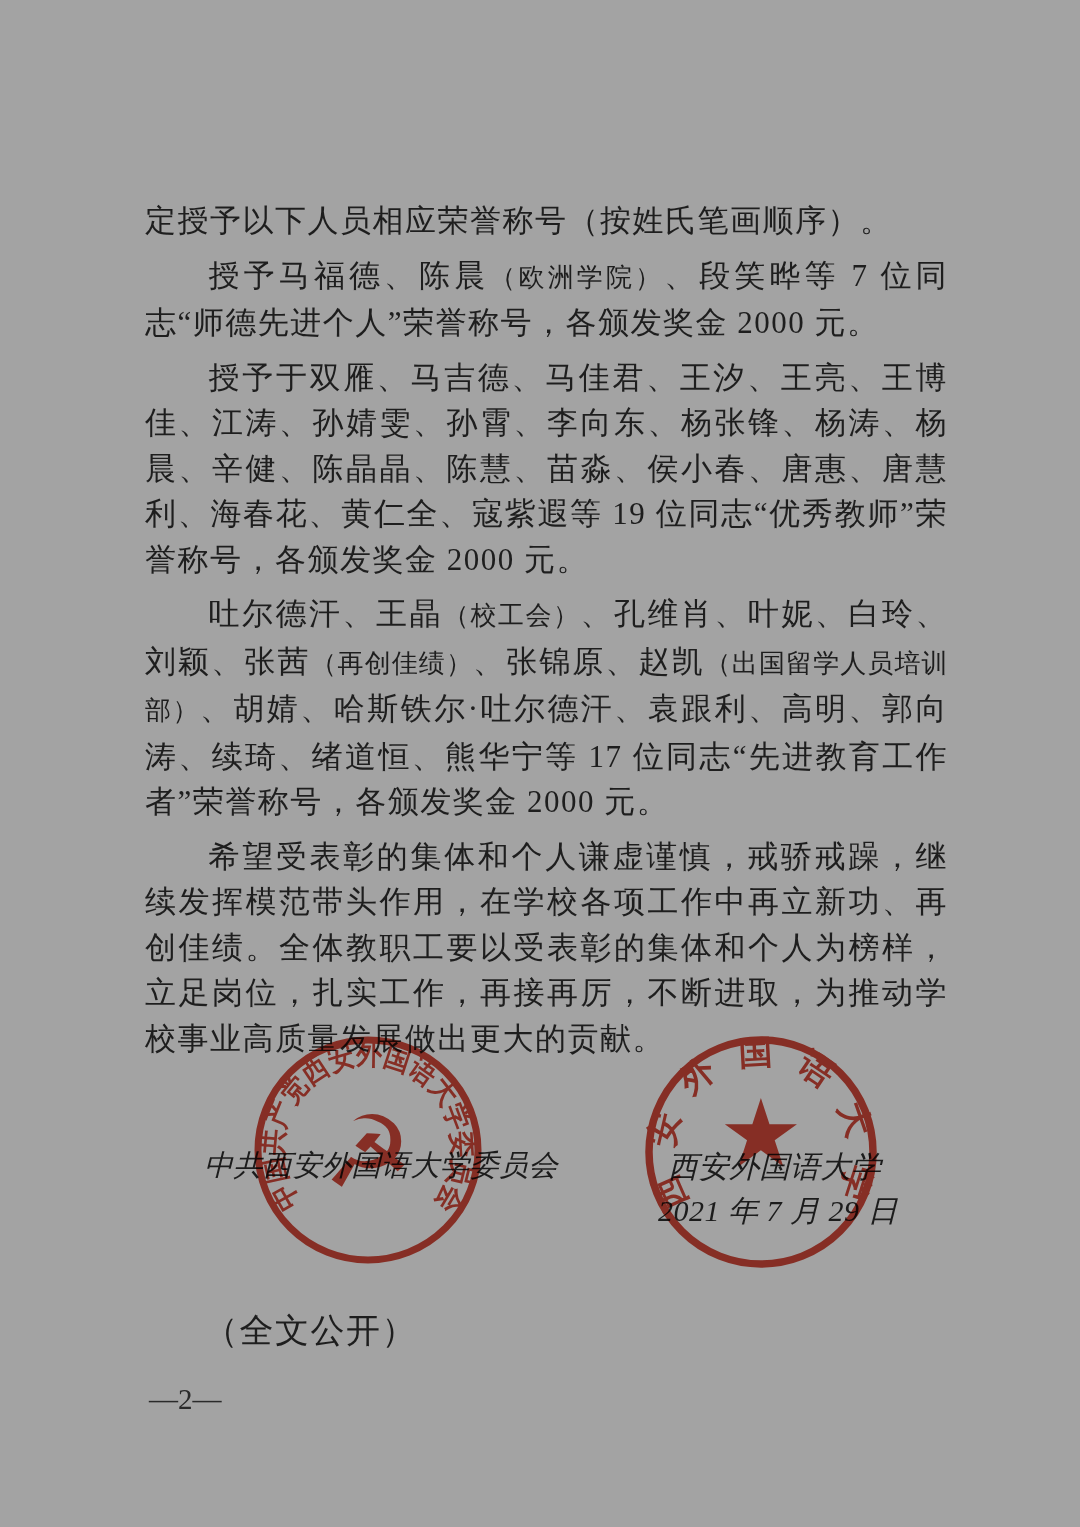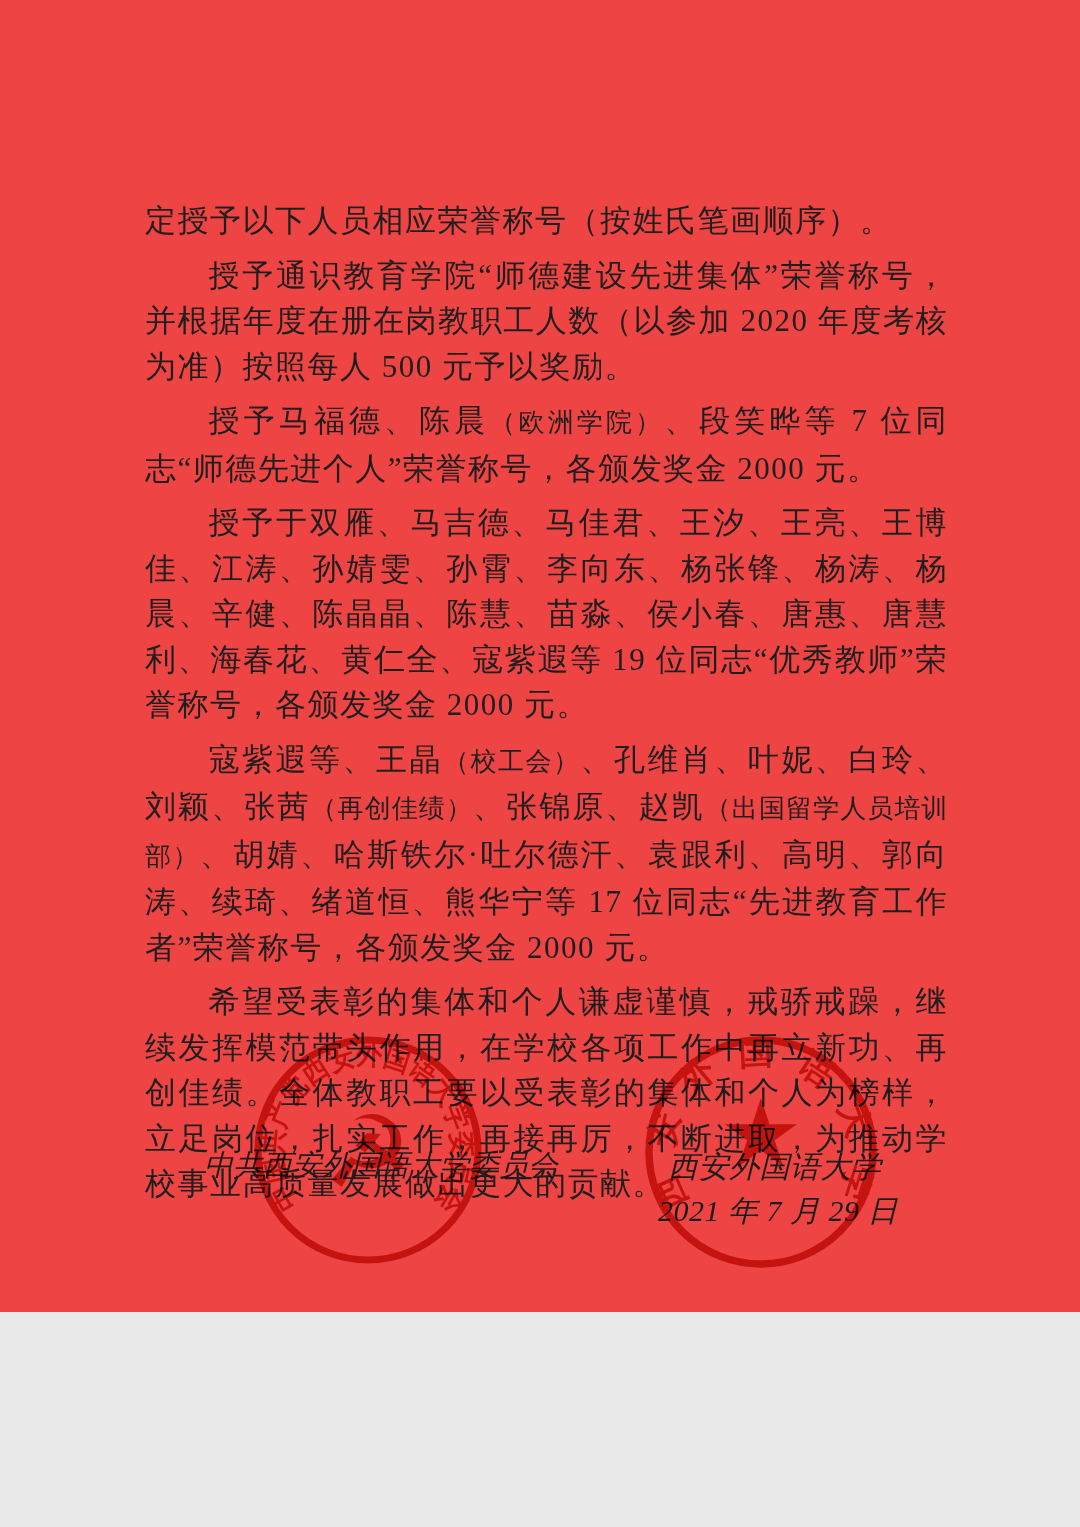--- a/index.html
+++ b/index.html
@@ -1,19 +1,19 @@
 <!DOCTYPE html>
 <html><head>
 <meta charset="utf-8">
 <style>
   html,body{margin:0;padding:0;}
   body{background:#e8e8e8;font-family:"Liberation Serif","DejaVu Serif",serif;}
   .page{
-    position:relative;width:1080px;height:1312px;margin:0 auto;
-    background:#ef4444;overflow:hidden;color:#1e1e1e;
+    position:relative;width:1080px;height:1527px;margin:0 auto;
+    background:#a3a3a3;overflow:hidden;color:#1e1e1e;
   }
   .doc-body{
     position:absolute;left:145px;top:198px;width:803px;
     font-size:31px;line-height:45.5px;letter-spacing:1.5px;
     text-align:justify;text-justify:inter-character;color:#1e1e1e;
   }
   .doc-body p{margin:0 0 9px 0;padding:0;}
   .doc-body p.indent{text-indent:2.05em;}
   .doc-body .small-note{font-size:26px;letter-spacing:0.5px;}
   .sig-line{
@@ -38,24 +38,23 @@
   .seal text{font-family:"Liberation Serif","DejaVu Serif",serif;font-weight:bold;}
   .seal .emblem{font-family:"DejaVu Sans",sans-serif;font-weight:normal;}
 </style>
 </head>
 <body>
 
 <div class="page">
 
   <div class="doc-body" id="doc-body">
       <p class=""><span class="text-run">定授予以下人员相应荣誉称号（按姓氏笔画顺序）。</span></p>
-      <p class="indent"><span class="text-run">授予通识教育学院“师德建设先进集体”荣誉称号，并根据年度在册在岗教职工人数（以参加 2020 年度考核为准）按照每人 500 元予以奖励。</span></p>
       <p class="indent"><span class="text-run">授予马福德、陈晨</span><span class="small-note">（欧洲学院）</span><span class="text-run">、段笑晔等 7 位同志“师德先进个人”荣誉称号，各颁发奖金 2000 元。</span></p>
       <p class="indent"><span class="text-run">授予于双雁、马吉德、马佳君、王汐、王亮、王博佳、江涛、孙婧雯、孙霄、李向东、杨张锋、杨涛、杨晨、辛健、陈晶晶、陈慧、苗淼、侯小春、唐惠、唐慧利、海春花、黄仁全、寇紫遐等 19 位同志“优秀教师”荣誉称号，各颁发奖金 2000 元。</span></p>
-      <p class="indent"><span class="text-run">寇紫遐等、王晶</span><span class="small-note">（校工会）</span><span class="text-run">、孔维肖、叶妮、白玲、刘颖、张茜</span><span class="small-note">（再创佳绩）</span><span class="text-run">、张锦原、赵凯</span><span class="small-note">（出国留学人员培训部）</span><span class="text-run">、胡婧、哈斯铁尔·吐尔德汗、袁跟利、高明、郭向涛、续琦、绪道恒、熊华宁等 17 位同志“先进教育工作者”荣誉称号，各颁发奖金 2000 元。</span></p>
+      <p class="indent"><span class="text-run">吐尔德汗、王晶</span><span class="small-note">（校工会）</span><span class="text-run">、孔维肖、叶妮、白玲、刘颖、张茜</span><span class="small-note">（再创佳绩）</span><span class="text-run">、张锦原、赵凯</span><span class="small-note">（出国留学人员培训部）</span><span class="text-run">、胡婧、哈斯铁尔·吐尔德汗、袁跟利、高明、郭向涛、续琦、绪道恒、熊华宁等 17 位同志“先进教育工作者”荣誉称号，各颁发奖金 2000 元。</span></p>
       <p class="indent"><span class="text-run">希望受表彰的集体和个人谦虚谨慎，戒骄戒躁，继续发挥模范带头作用，在学校各项工作中再立新功、再创佳绩。全体教职工要以受表彰的集体和个人为榜样，立足岗位，扎实工作，再接再厉，不断进取，为推动学校事业高质量发展做出更大的贡献。</span></p>
     </div>
 
   <div class="sig-line sig-party">中共西安外国语大学委员会</div>
 
   <div class="sig-line sig-univ">西安外国语大学</div>
 
   <div class="sig-line sig-date">2021 年 7 月 29 日</div>
 
   <svg class="seal seal-left" width="300" height="300" viewBox="0 0 300 300">

